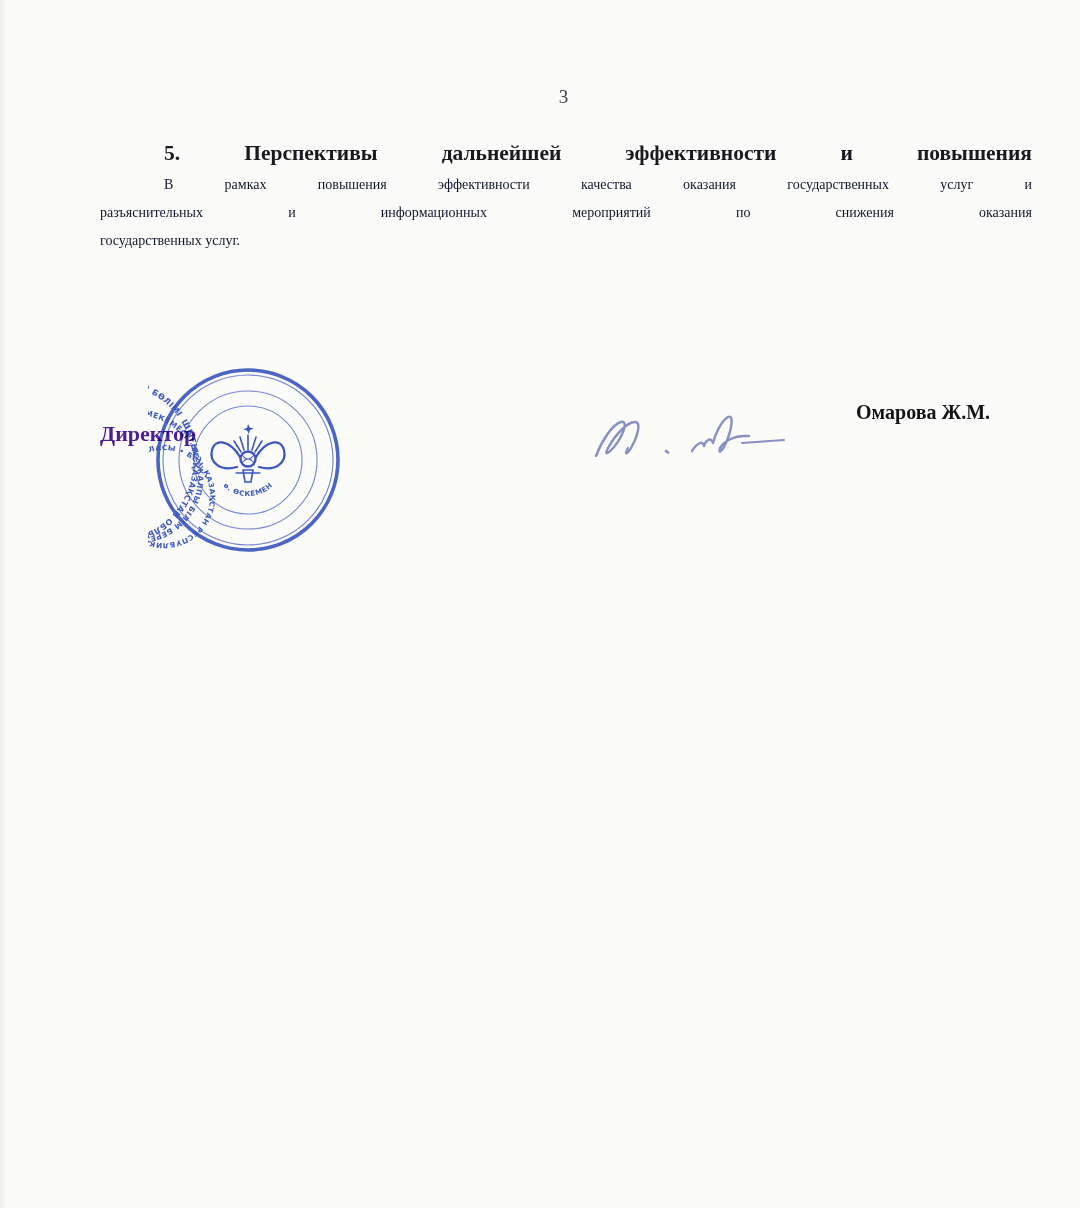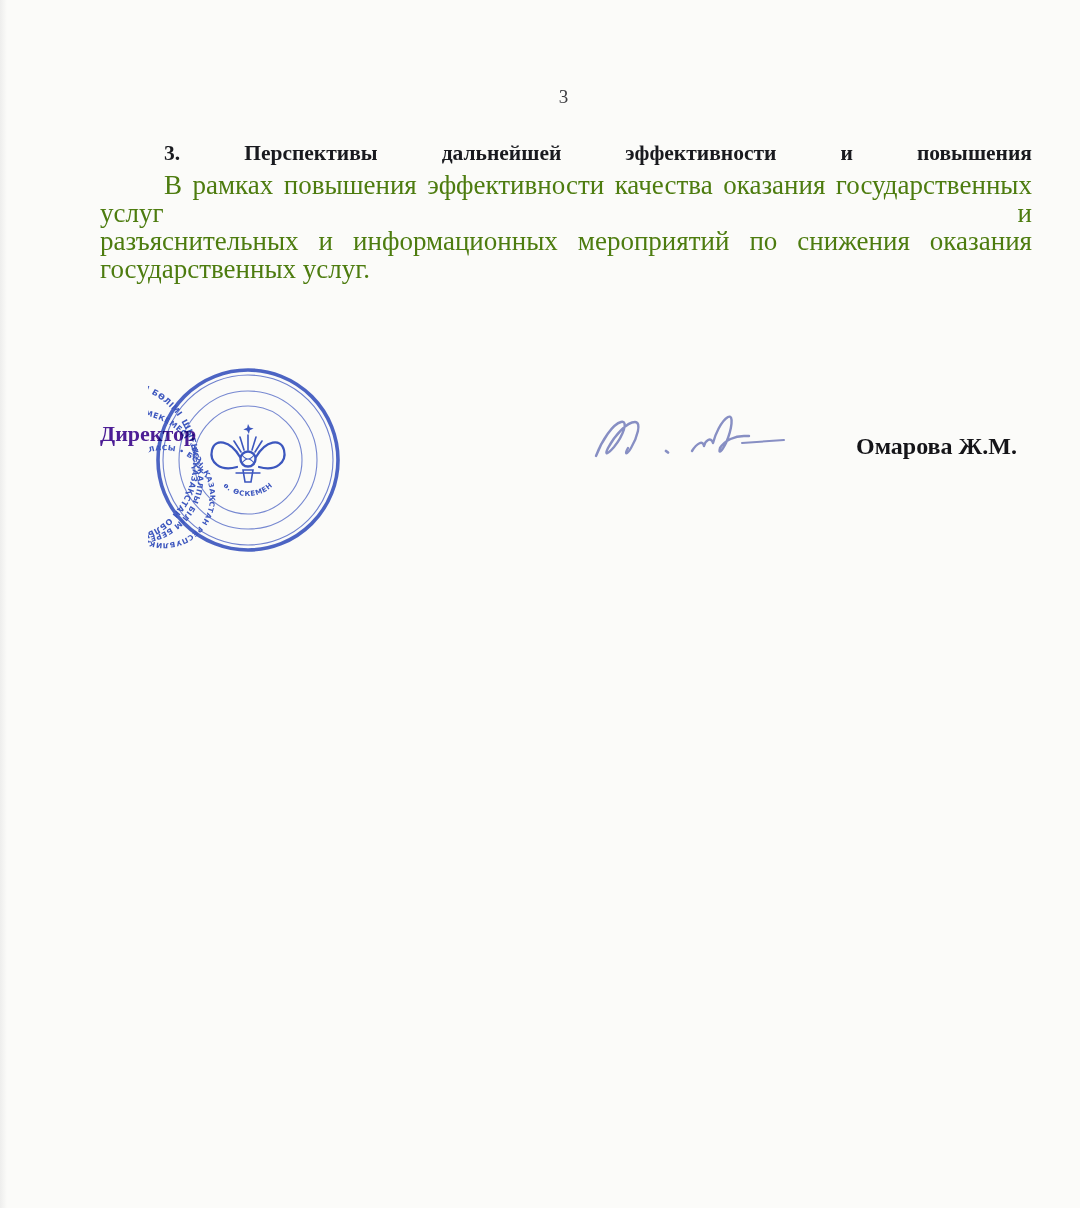--- a/index.html
+++ b/index.html
@@ -30,33 +30,33 @@
     text-align:justify;
     text-align-last:justify;
     white-space:normal;
   }
   .h-line{
     font-weight:bold;
     font-size:21.5px;line-height:31px;
     color:#191a1f;
   }
   .b-line{
-    font-size:27px;line-height:28px;
-    color:#4d7c0f;
+    font-size:14px;line-height:28px;
+    color:#0f172a;
   }
   .indent{text-indent:64px;}
   .last-line{text-align:left;text-align-last:left;}
   .body-start{margin-top:2px;}
   .director-title{
     position:absolute;left:100px;top:421px;
     font-weight:bold;font-size:22px;color:#4c1d95;
   }
   .signatory-name{
-    position:absolute;left:856px;top:433px;
-    font-weight:bold;font-size:24px;color:#141418;
+    position:absolute;left:856px;top:401px;
+    font-weight:bold;font-size:20px;color:#141418;
   }
   .stamp-wrap{
     position:absolute;left:148px;top:360px;width:200px;height:200px;
     mix-blend-mode:multiply;
   }
   .stamp-wrap svg{display:block;width:100%;height:100%;}
   .stamp-ring-text{
     font-family:"DejaVu Sans", sans-serif;
     font-weight:bold;
     fill:#2946bd;
@@ -70,21 +70,21 @@
 </head>
 <body>
 
 <div class="scan-page">
 
   <div class="scan-edge"></div>
 
   <div class="page-number">3</div>
 
   <div class="text-block">
-    <div class="h-line indent">3. Перспективы дальнейшей эффективности и повышения</div>
+    <div class="h-line indent">5. Перспективы дальнейшей эффективности и повышения</div>
 
     <div class="b-line indent body-start">В рамках повышения эффективности качества оказания государственных услуг и</div>
     <div class="b-line">разъяснительных и информационных мероприятий по снижения оказания</div>
     <div class="b-line last-line">государственных услуг.</div>
   </div>
 
   <div class="director-title">Директор</div>
   <div class="signatory-name">Омарова Ж.М.</div>
 
   <div class="stamp-wrap">

